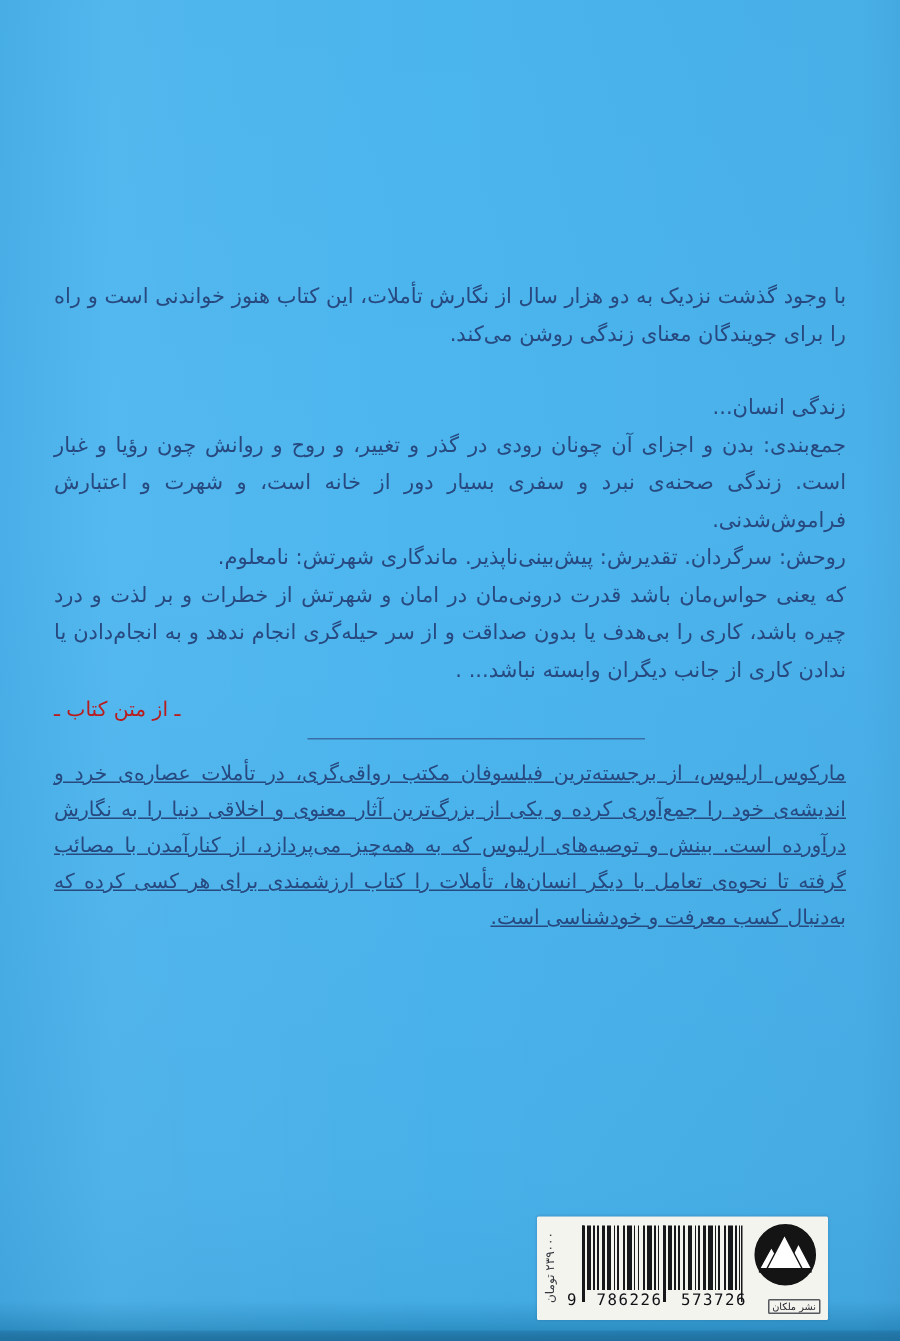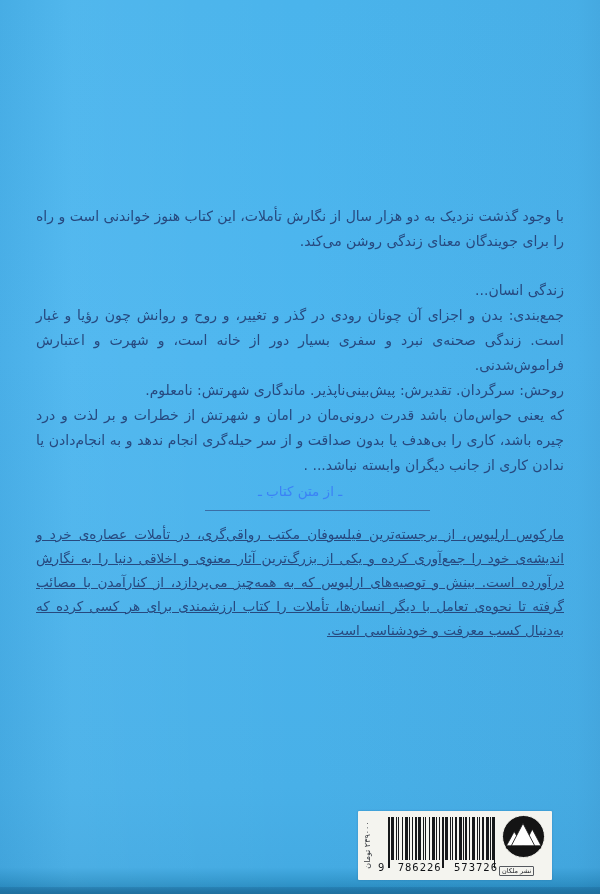--- a/index.html
+++ b/index.html
@@ -7,27 +7,27 @@
     width:600px;height:894px;position:relative;overflow:hidden;
     font-family:"DejaVu Sans",sans-serif;
     background:linear-gradient(180deg,#4ab4ec 0%,#4db6ef 40%,#48b0e8 88%,#44abe3 97%,#2f93c8 99%,#2683b6 100%);
   }
   
   .cover-shade{
     position:absolute;inset:0;pointer-events:none;
     background:linear-gradient(90deg,rgba(10,40,90,.05) 0%,rgba(255,255,255,.04) 12%,rgba(255,255,255,0) 50%,rgba(10,40,90,.04) 96%,rgba(10,40,90,.08) 100%);
   }
   .text-column{
-    position:absolute;top:204px;left:36px;right:36px;
+    position:absolute;top:186px;left:36px;right:36px;
     direction:rtl;color:#27497f;text-align:justify;
   }
   .intro{margin:0 0 24px;font-size:14px;line-height:25px;}
   .excerpt p{margin:0;font-size:14px;line-height:25px;}
   .attribution{
-    margin:1px 0 0;font-size:13.5px;line-height:24px;text-align:center;color:#3b82f6;
+    margin:1px 0 0;font-size:13.5px;line-height:24px;text-align:left;color:#b91c1c;
   }
   .divider{
     width:225px;height:0;border-top:1.6px solid #3a6ea6;
     margin:7px 134px 11px auto;
   }
   .about p{margin:0 0 6px;font-size:13.6px;line-height:24px;text-decoration:underline;}
   .about p:last-child{margin-bottom:0;}
 
   
   .barcode-panel{
@@ -51,21 +51,21 @@
   }
   .guard{position:absolute;top:6px;width:1.5px;height:51px;background:#16181a;}
   .guard.g1{left:30px}.guard.g2{left:84px}.guard.g3{left:135.5px}
   .isbn-digits{
     position:absolute;left:20px;top:50px;width:120px;
     display:flex;justify-content:space-between;
     font-family:"DejaVu Sans Mono",monospace;font-size:10.5px;color:#101216;
   }
   .isbn-digits span{letter-spacing:1px;}
   .publisher-logo{
-    position:absolute;right:5px;top:4px;width:48px;text-align:left;
+    position:absolute;right:5px;top:4px;width:48px;text-align:right;
   }
   .publisher-logo svg{display:block;margin:0 auto;}
   .publisher-name{
     display:inline-block;margin-top:1px;padding:0 2px;
     font-size:6.5px;line-height:8px;color:#1c1f24;
     border:0.8px solid #55595f;border-radius:1px;direction:rtl;white-space:nowrap;
   }
   .bottom-edge{
     position:absolute;left:0;right:0;bottom:0;height:7px;
     background:linear-gradient(180deg,rgba(20,90,140,.25),#20719f);

